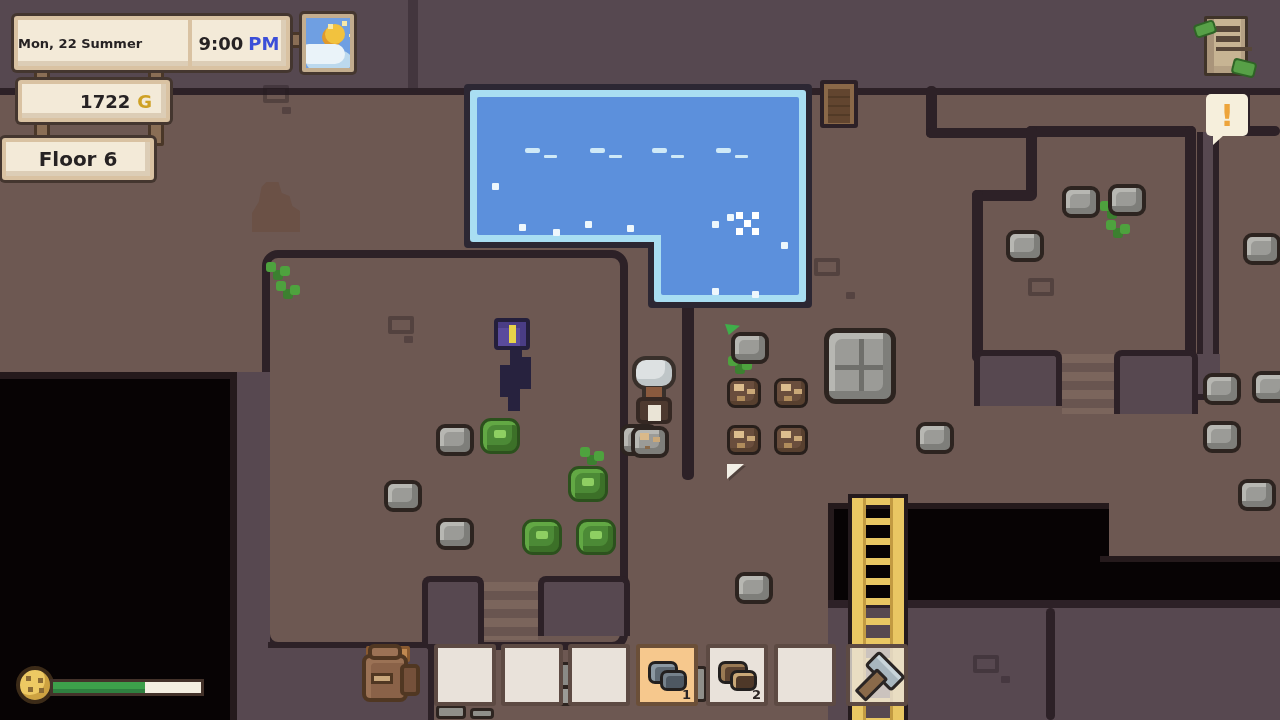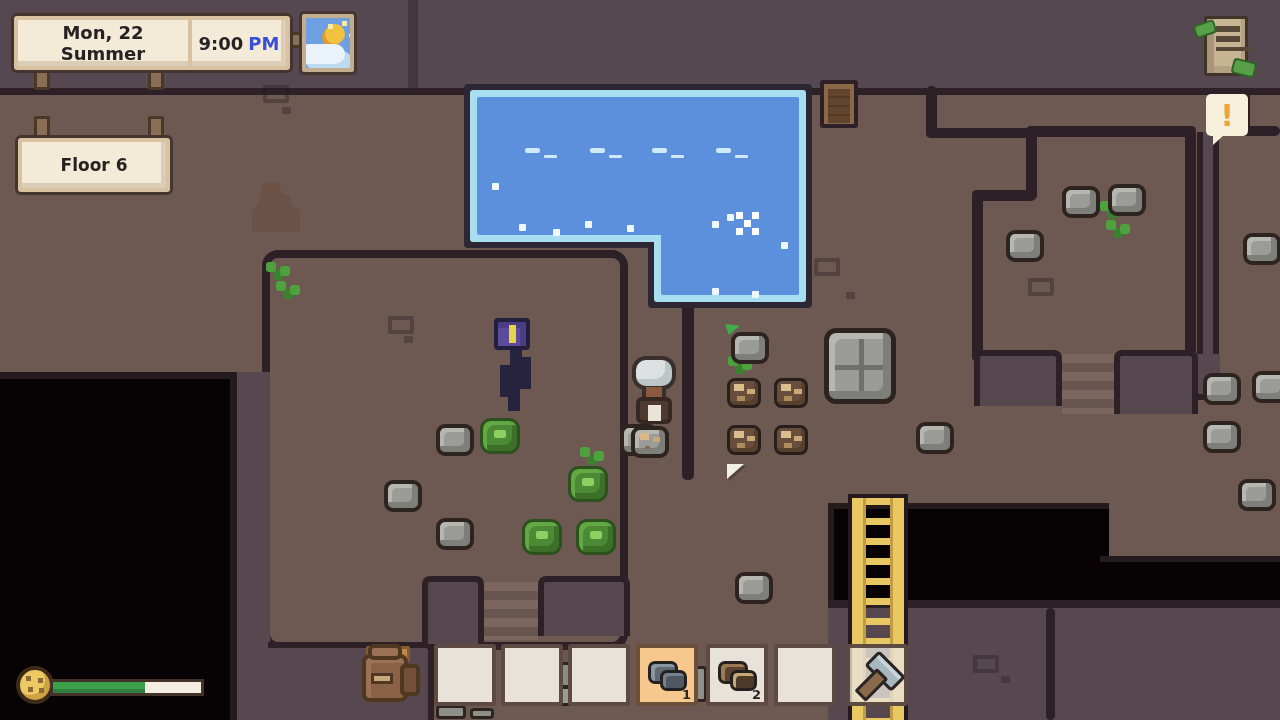--- a/index.html
+++ b/index.html
@@ -86,27 +86,27 @@
   .bp-strap{position:absolute;left:11px;top:31px;width:22px;height:11px;background:#c9a87c;border:3px solid #503722}
   .bp-side{position:absolute;left:40px;top:22px;width:20px;height:32px;background:#74503a;border:4px solid #503722;border-radius:5px}
   .ent-anvil{width:92px;height:46px}
   .anvil-stem{position:absolute;left:30px;top:0;width:20px;height:26px;background:#8a8a86;border:3px solid #2d2420}
   .anvil-base{position:absolute;left:0;top:24px;width:90px;height:20px;background:#9b9b97;border:3px solid #2d2420;border-radius:3px}
   .post{position:absolute;background:#8a6e55;border:3px solid #4a3728;border-radius:2px;z-index:9}
   .panel{position:absolute;z-index:10;background:#f3ead8;border:4px solid #d9c2a2;border-radius:3px;
     box-shadow:0 0 0 3px #44362f,inset -5px -5px 0 rgba(160,130,95,.28);
     display:flex;align-items:center;justify-content:center;color:#262223;font-weight:bold}
   .panel-datetime{left:14px;top:16px;width:276px;height:54px}
-  .dt-date{flex:1;text-align:center;font-size:18px}
+  .dt-date{flex:1;font-size:13px}
   .dt-sep{width:4px;align-self:stretch;background:#d9c2a2}
   .dt-time{width:94px;text-align:center;font-size:18px}
   .meridiem{color:#3b4ed8;margin-left:5px}
   .panel-gold{left:18px;top:80px;width:152px;height:42px;font-size:18px;justify-content:flex-end;padding-right:14px}
   .gold-suffix{color:#cfa124;margin-left:7px}
-  .panel-floor{left:18px;top:138px;width:152px;height:54px;font-size:17px}
+  .panel-floor{left:2px;top:138px;width:152px;height:42px;font-size:20px}
   .weather{position:absolute;left:302px;top:14px;width:52px;height:58px;background:#6f9fe2;border:4px solid #c3ad8e;
     box-shadow:0 0 0 3px #45372f;border-radius:2px;overflow:hidden;z-index:10}
   .sun{position:absolute;right:5px;top:6px;width:20px;height:20px;background:#f2c23e;border-radius:50%;box-shadow:-3px 3px 0 #e0992c}
   .sun-dots{position:absolute;right:3px;top:3px;width:5px;height:5px;background:#f7e9a8;box-shadow:-14px 3px 0 #f7e9a8,6px 12px 0 -1px #f7e9a8}
   .cloud{position:absolute;left:-7px;bottom:4px;width:46px;height:20px;background:#eaf3f9;border-radius:10px;box-shadow:7px 7px 0 #bcd9ee}
   .board{position:absolute;left:1196px;top:14px;width:58px;height:66px;z-index:10}
   .board-paper{position:absolute;left:8px;top:2px;width:44px;height:60px;background:#c7b493;border:3px solid #403429;border-radius:2px;
     box-shadow:inset 7px 0 0 #a9947a,inset -4px -7px 0 #b5a184}
   .board-lines{position:absolute;left:20px;top:12px;width:24px;height:6px;background:#574739;
     box-shadow:0 10px 0 #574739,-1px 20px 0 -1px #574739,13px 20px 0 -1px #574739}
@@ -274,20 +274,24 @@
   <div class="panel panel-datetime">
     <span class="dt-date">Mon, 22 Summer</span>
     <span class="dt-sep"></span>
     <span class="dt-time"><span>9:00</span><span class="meridiem">PM</span></span>
   </div>
   <div class="weather">
     <span class="sun"></span>
     <span class="sun-dots"></span>
     <span class="cloud"></span>
   </div>
+  <div class="panel panel-gold">
+    <span>1722</span>
+    <span class="gold-suffix">G</span>
+  </div>
   <div class="panel panel-floor">
     <span>Floor 6</span>
   </div>
 
   <div class="board">
     <span class="board-paper"></span>
     <span class="board-lines"></span>
     <span class="leaf leaf-a"></span>
     <span class="leaf leaf-b"></span>
   </div>

